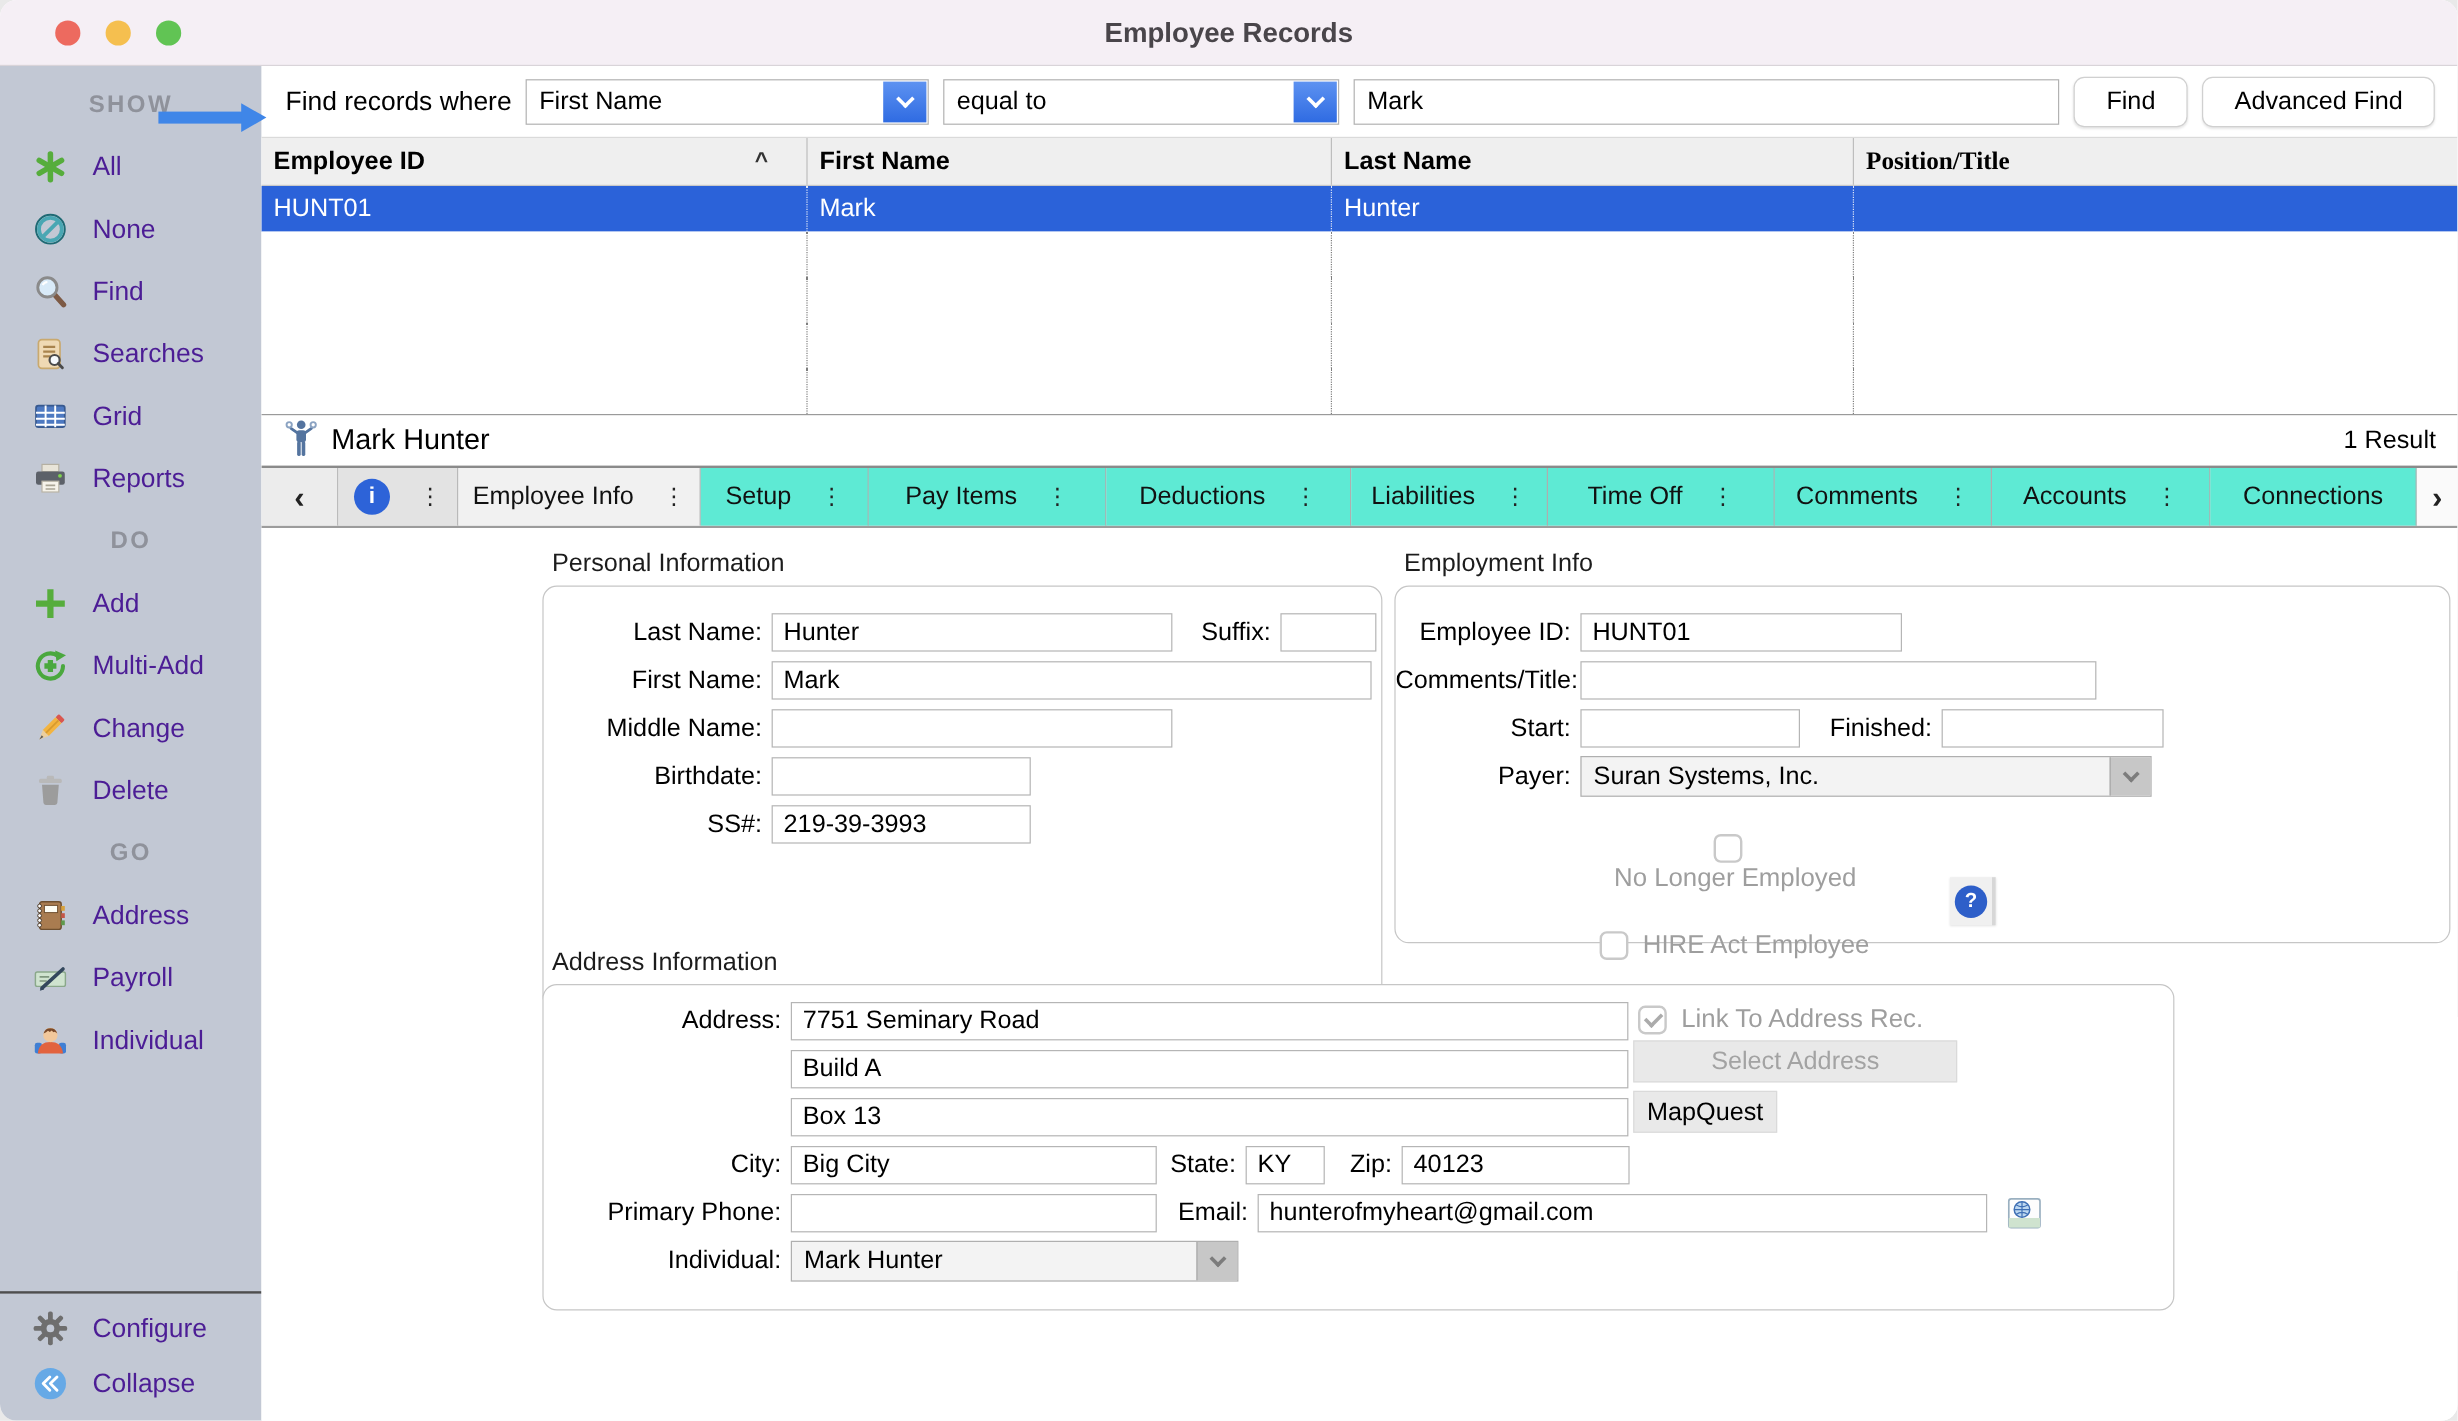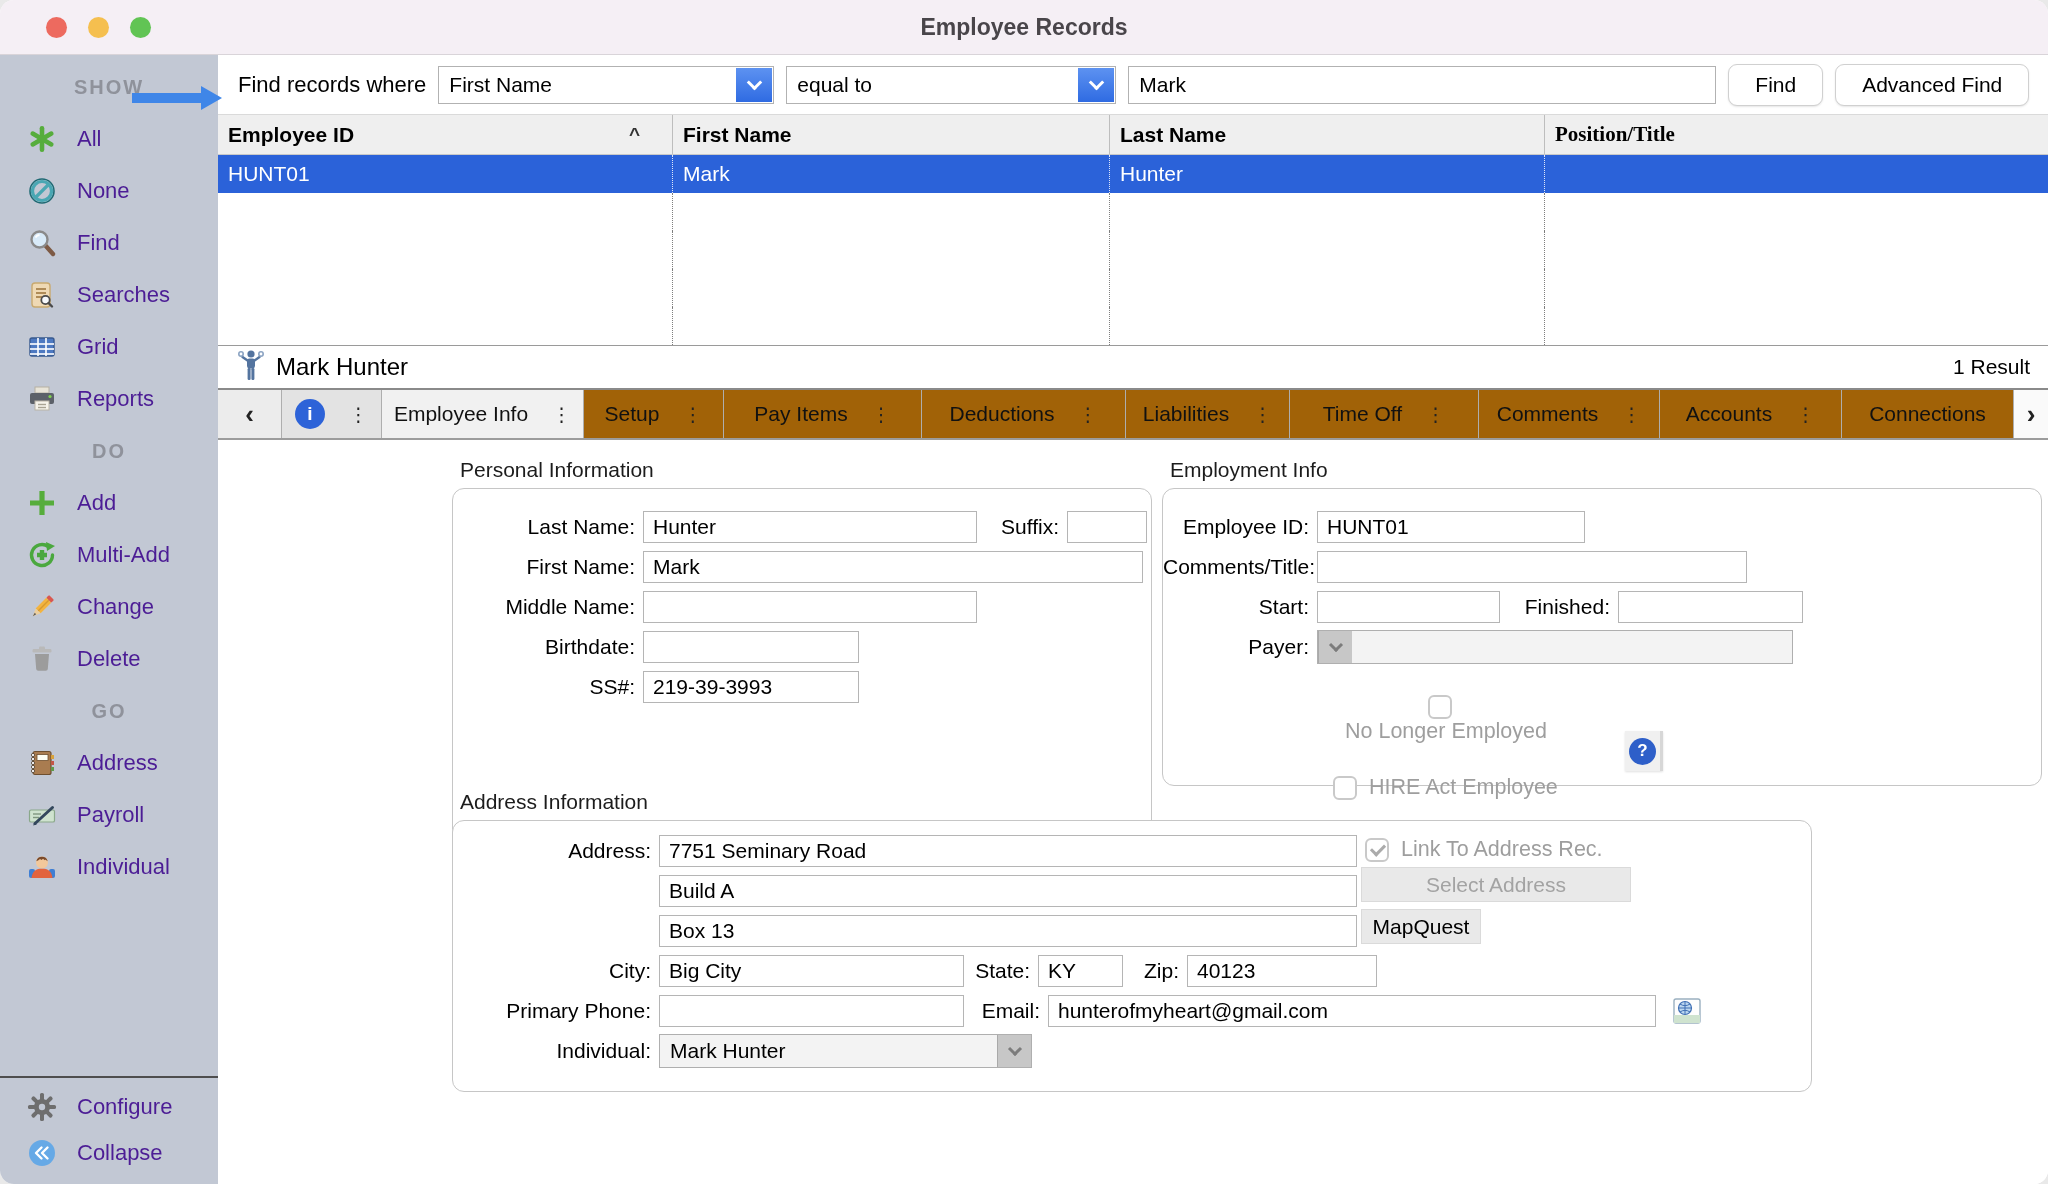--- a/index.html
+++ b/index.html
@@ -62,21 +62,21 @@
 
   
   .record-bar { height:45px; flex-shrink:0; display:flex; align-items:center; padding:0 18px;
                 border-top:1px solid #9a9a9a; border-bottom:2px solid #8a8a8a; background:#fff; }
   .record-icon svg { width:30px; height:34px; }
   .record-name { margin-left:10px; font-size:24px; color:#000; }
   .record-count { margin-left:auto; font-size:21px; color:#000; }
 
   
   .tabbar { height:50px; flex-shrink:0; display:flex; border-bottom:2px solid #9c9c9c; }
-  .tab { display:flex; align-items:center; justify-content:center; background:#a16207; border-right:1px solid #aeaeae; font-size:21px; color:#111; overflow:hidden; white-space:nowrap; }
+  .tab { display:flex; align-items:center; justify-content:center; background:#5eead4; border-right:1px solid #aeaeae; font-size:21px; color:#111; overflow:hidden; white-space:nowrap; }
   .tab .dots { margin-left:24px; color:#222; font-size:19px; letter-spacing:0; }
   .tab.selected { background:#f1f1f1; }
   .tab.arrow { background:#ececec; font-size:26px; font-weight:bold; color:#222; }
   .tab.infotab { background:#e3e3e3; }
   .info-circle { width:30px; height:30px; border-radius:50%; background:#2d63d8; color:#fff; font-weight:bold; font-size:19px;
                  display:flex; align-items:center; justify-content:center; }
 
   
   .form-area { flex:1; position:relative; background:#fff; }
   .group { position:absolute; }
@@ -493,20 +493,21 @@
             </div>
             <div class="frow">
               <span class="flabel" style="width:154px;">Start:</span>
               <input class="fin" style="width: 183px;" value="">
               <span class="flabel" style="width:118px;">Finished:</span>
               <input class="fin" style="width: 185px;" value="">
             </div>
             <div class="frow">
               <span class="flabel" style="width:154px;">Payer:</span>
               <div class="gsel" style="width:476px;">
+                <span class="gsel-text">Suran Systems, Inc.</span>
                 <span class="gsel-chev">
                     <span class="gchev-glyph"></span>
                   </span>
               </div>
             </div>
             <div class="cbrow" style="left:170px; top:206px;flex-direction:column;">
               <span class="cb"></span>
               <span class="cb-label">No Longer Employed</span>
             </div>
             <div class="cbrow" style="left:170px; top:246px;margin-top:40px;">
@@ -531,21 +532,21 @@
               <input class="fin" style="width: 698px;" value="Build A">
             </div>
             <div class="frow">
               <span class="flabel" style="width:206px;"></span>
               <input class="fin" style="width: 698px;" value="Box 13">
             </div>
             <div class="frow">
               <span class="flabel" style="width:206px;">City:</span>
               <input class="fin" style="width: 305px;" value="Big City">
               <span class="flabel" style="width:74px;">State:</span>
-              <input class="fin" style="width: 85px;" value="KY">
+              <input class="fin" style="width: 66px;" value="KY">
               <span class="flabel" style="width:64px;">Zip:</span>
               <input class="fin" style="width: 190px;" value="40123">
             </div>
             <div class="frow">
               <span class="flabel" style="width:206px;">Primary Phone:</span>
               <input class="fin" style="width: 305px;" value="">
               <span class="flabel" style="width:84px;">Email:</span>
               <input class="fin" style="width: 608px;" value="hunterofmyheart@gmail.com">
               <span class="email-icon">
                 <svg width="30" height="28" viewBox="0 0 30 28">

